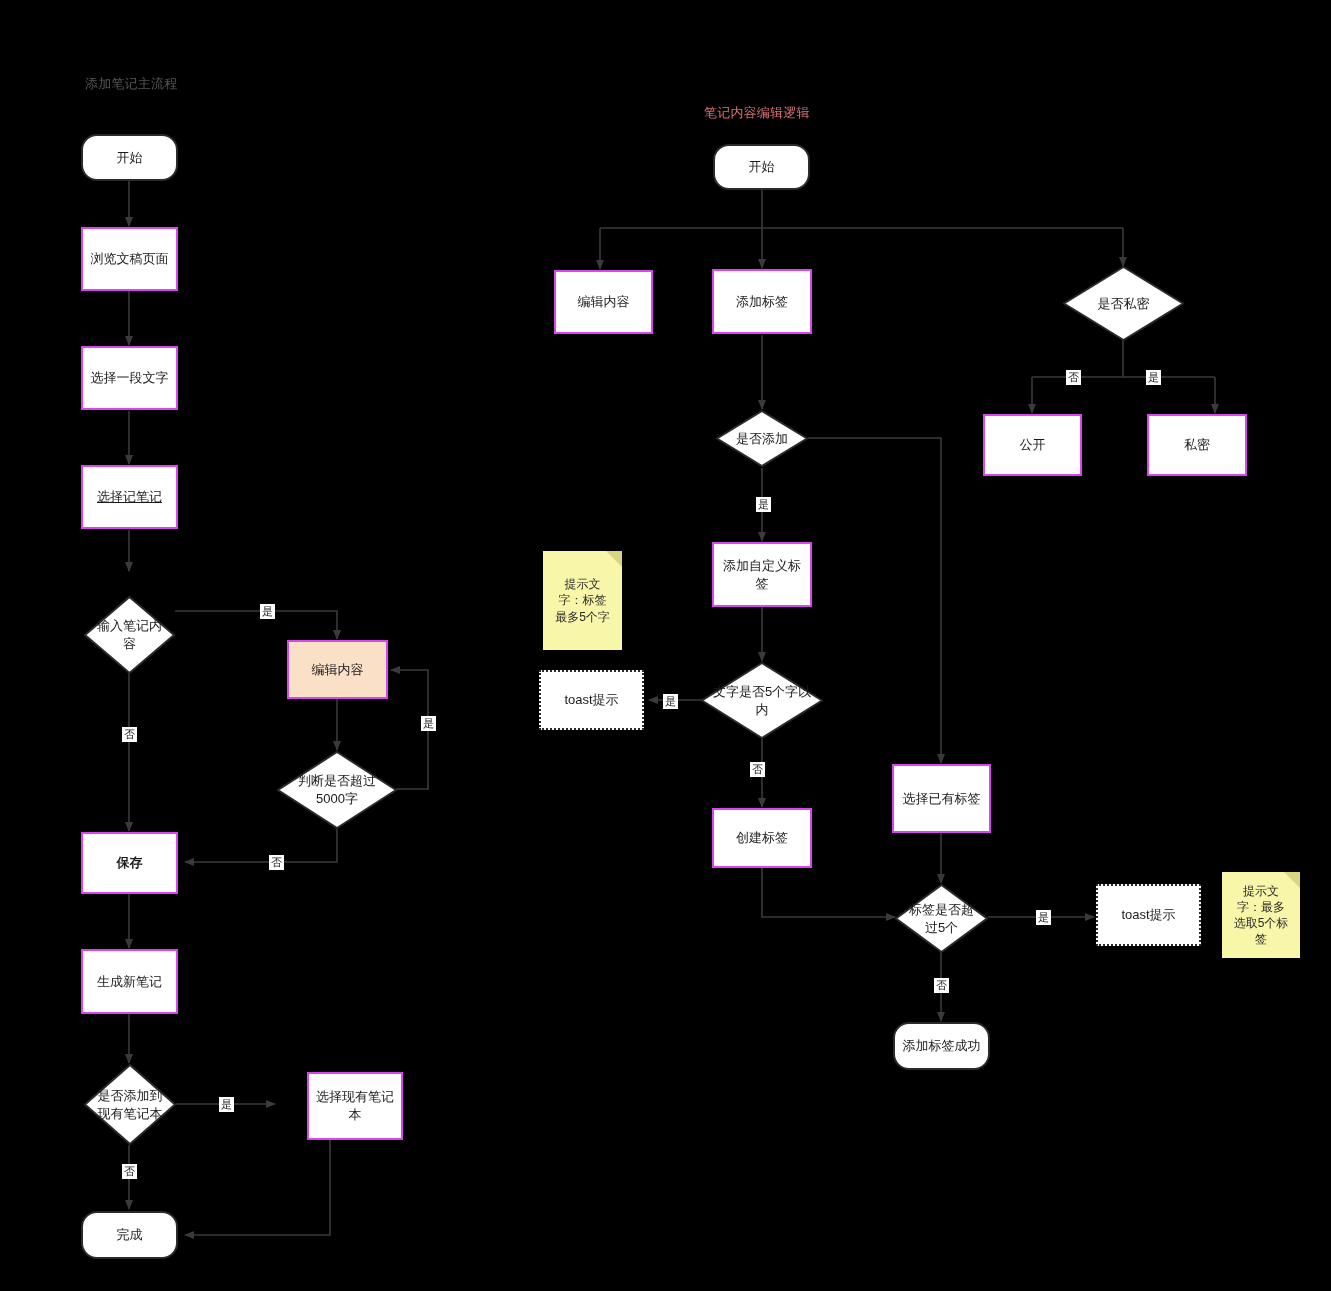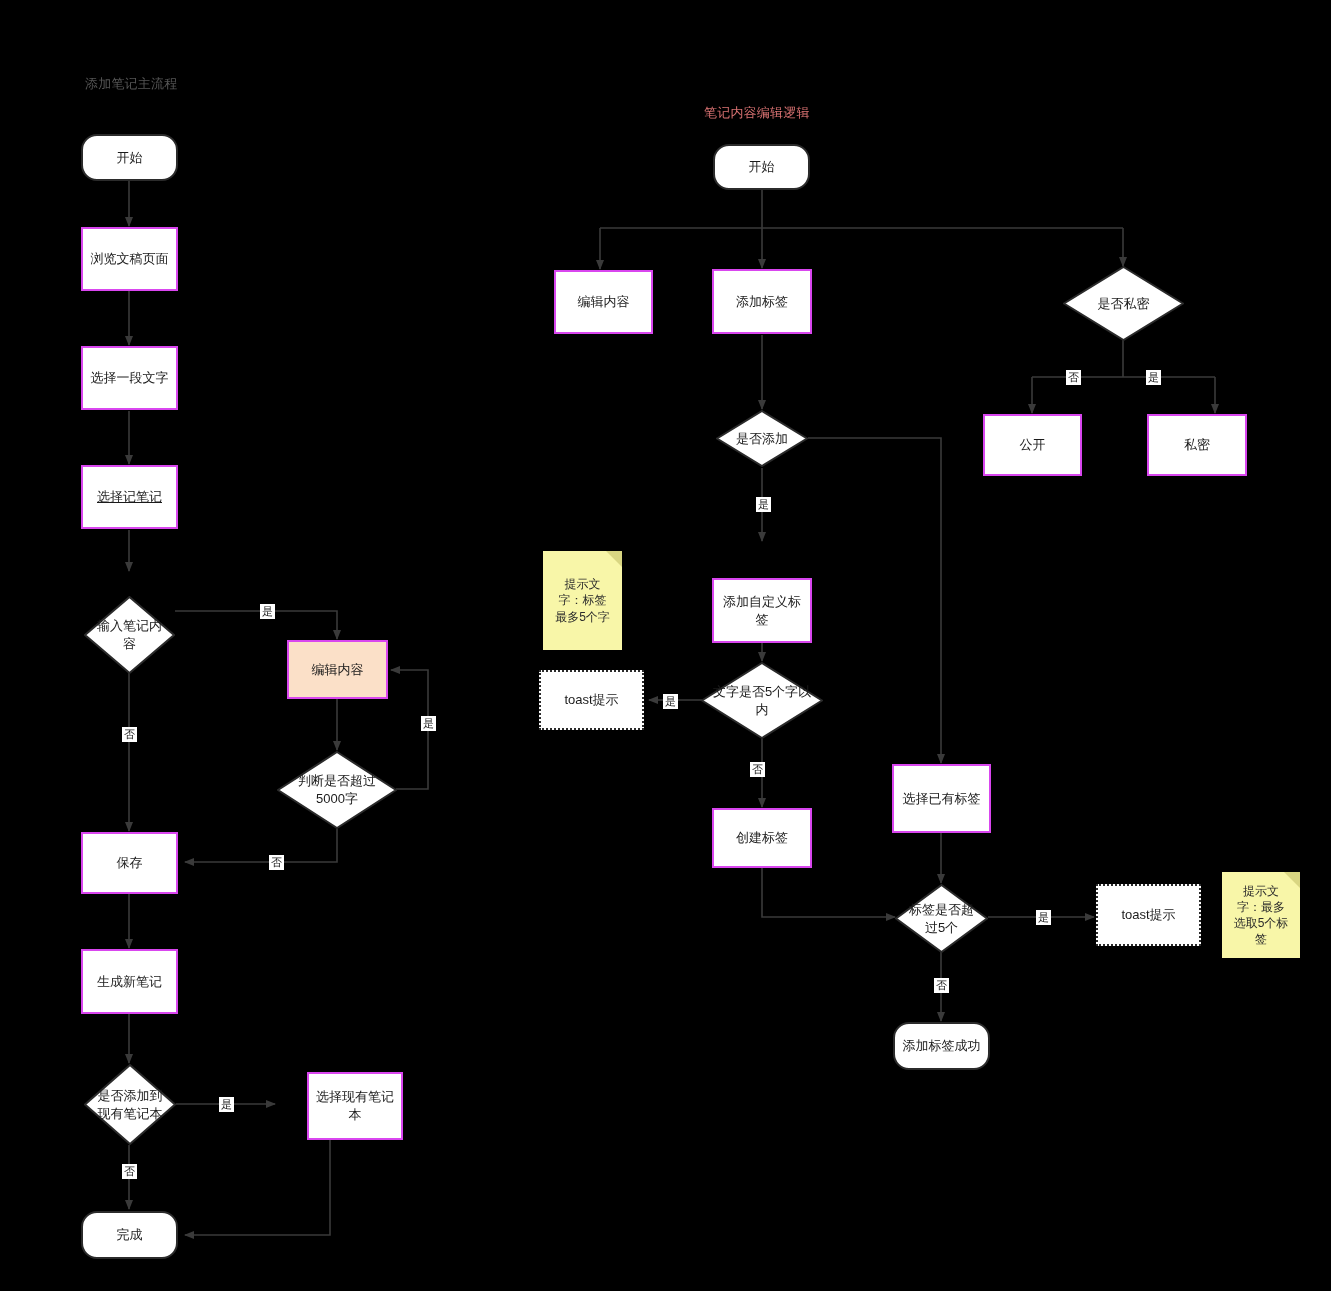--- a/index.html
+++ b/index.html
@@ -205,21 +205,21 @@
   </div>
 
   <div class="node n-diamond" style="left:277px; top:751px; width:120px; height:78px;">
     <svg class="dshape" viewBox="0 0 120 78" preserveAspectRatio="none">
       <polygon points="60,1 119,39 60,77 1,39" fill="#ffffff" stroke="#2b2b2b" stroke-width="2"></polygon>
     </svg>
     <span class="lbl" style="white-space:pre-line">判断是否超过
 5000字</span>
   </div>
 
-  <div class="node n-rect" style="left:81px; top:832px; width:97px; height:62px;">
+  <div class="node n-rect" style="left:81px; top:832px; width:97px; height:62px;font-weight:bold;">
     <span class="lbl">保存</span>
   </div>
 
   <div class="node n-rect" style="left:81px; top:949px; width:97px; height:65px;">
     <span class="lbl">生成新笔记</span>
   </div>
 
   <div class="node n-diamond" style="left:84px; top:1064px; width:92px; height:81px;">
     <svg class="dshape" viewBox="0 0 92 81" preserveAspectRatio="none">
       <polygon points="46,1 91,40.5 46,80 1,40.5" fill="#ffffff" stroke="#2b2b2b" stroke-width="2"></polygon>
@@ -264,21 +264,21 @@
     <span class="lbl">私密</span>
   </div>
 
   <div class="node n-diamond" style="left:716px; top:410px; width:92px; height:57px;">
     <svg class="dshape" viewBox="0 0 92 57" preserveAspectRatio="none">
       <polygon points="46,1 91,28.5 46,56 1,28.5" fill="#ffffff" stroke="#2b2b2b" stroke-width="2"></polygon>
     </svg>
     <span class="lbl">是否添加</span>
   </div>
 
-  <div class="node n-rect" style="left:712px; top:542px; width:100px; height:65px;margin-top:36px;">
+  <div class="node n-rect" style="left:712px; top:542px; width:100px; height:65px;">
     <span class="lbl" style="white-space:pre-line">添加自定义标
 签</span>
   </div>
 
   <div class="node n-diamond" style="left:701px; top:662px; width:122px; height:77px;">
     <svg class="dshape" viewBox="0 0 122 77" preserveAspectRatio="none">
       <polygon points="61,1 121,38.5 61,76 1,38.5" fill="#ffffff" stroke="#2b2b2b" stroke-width="2"></polygon>
     </svg>
     <span class="lbl" style="white-space:pre-line; width:128%">文字是否5个字以
 内</span>

